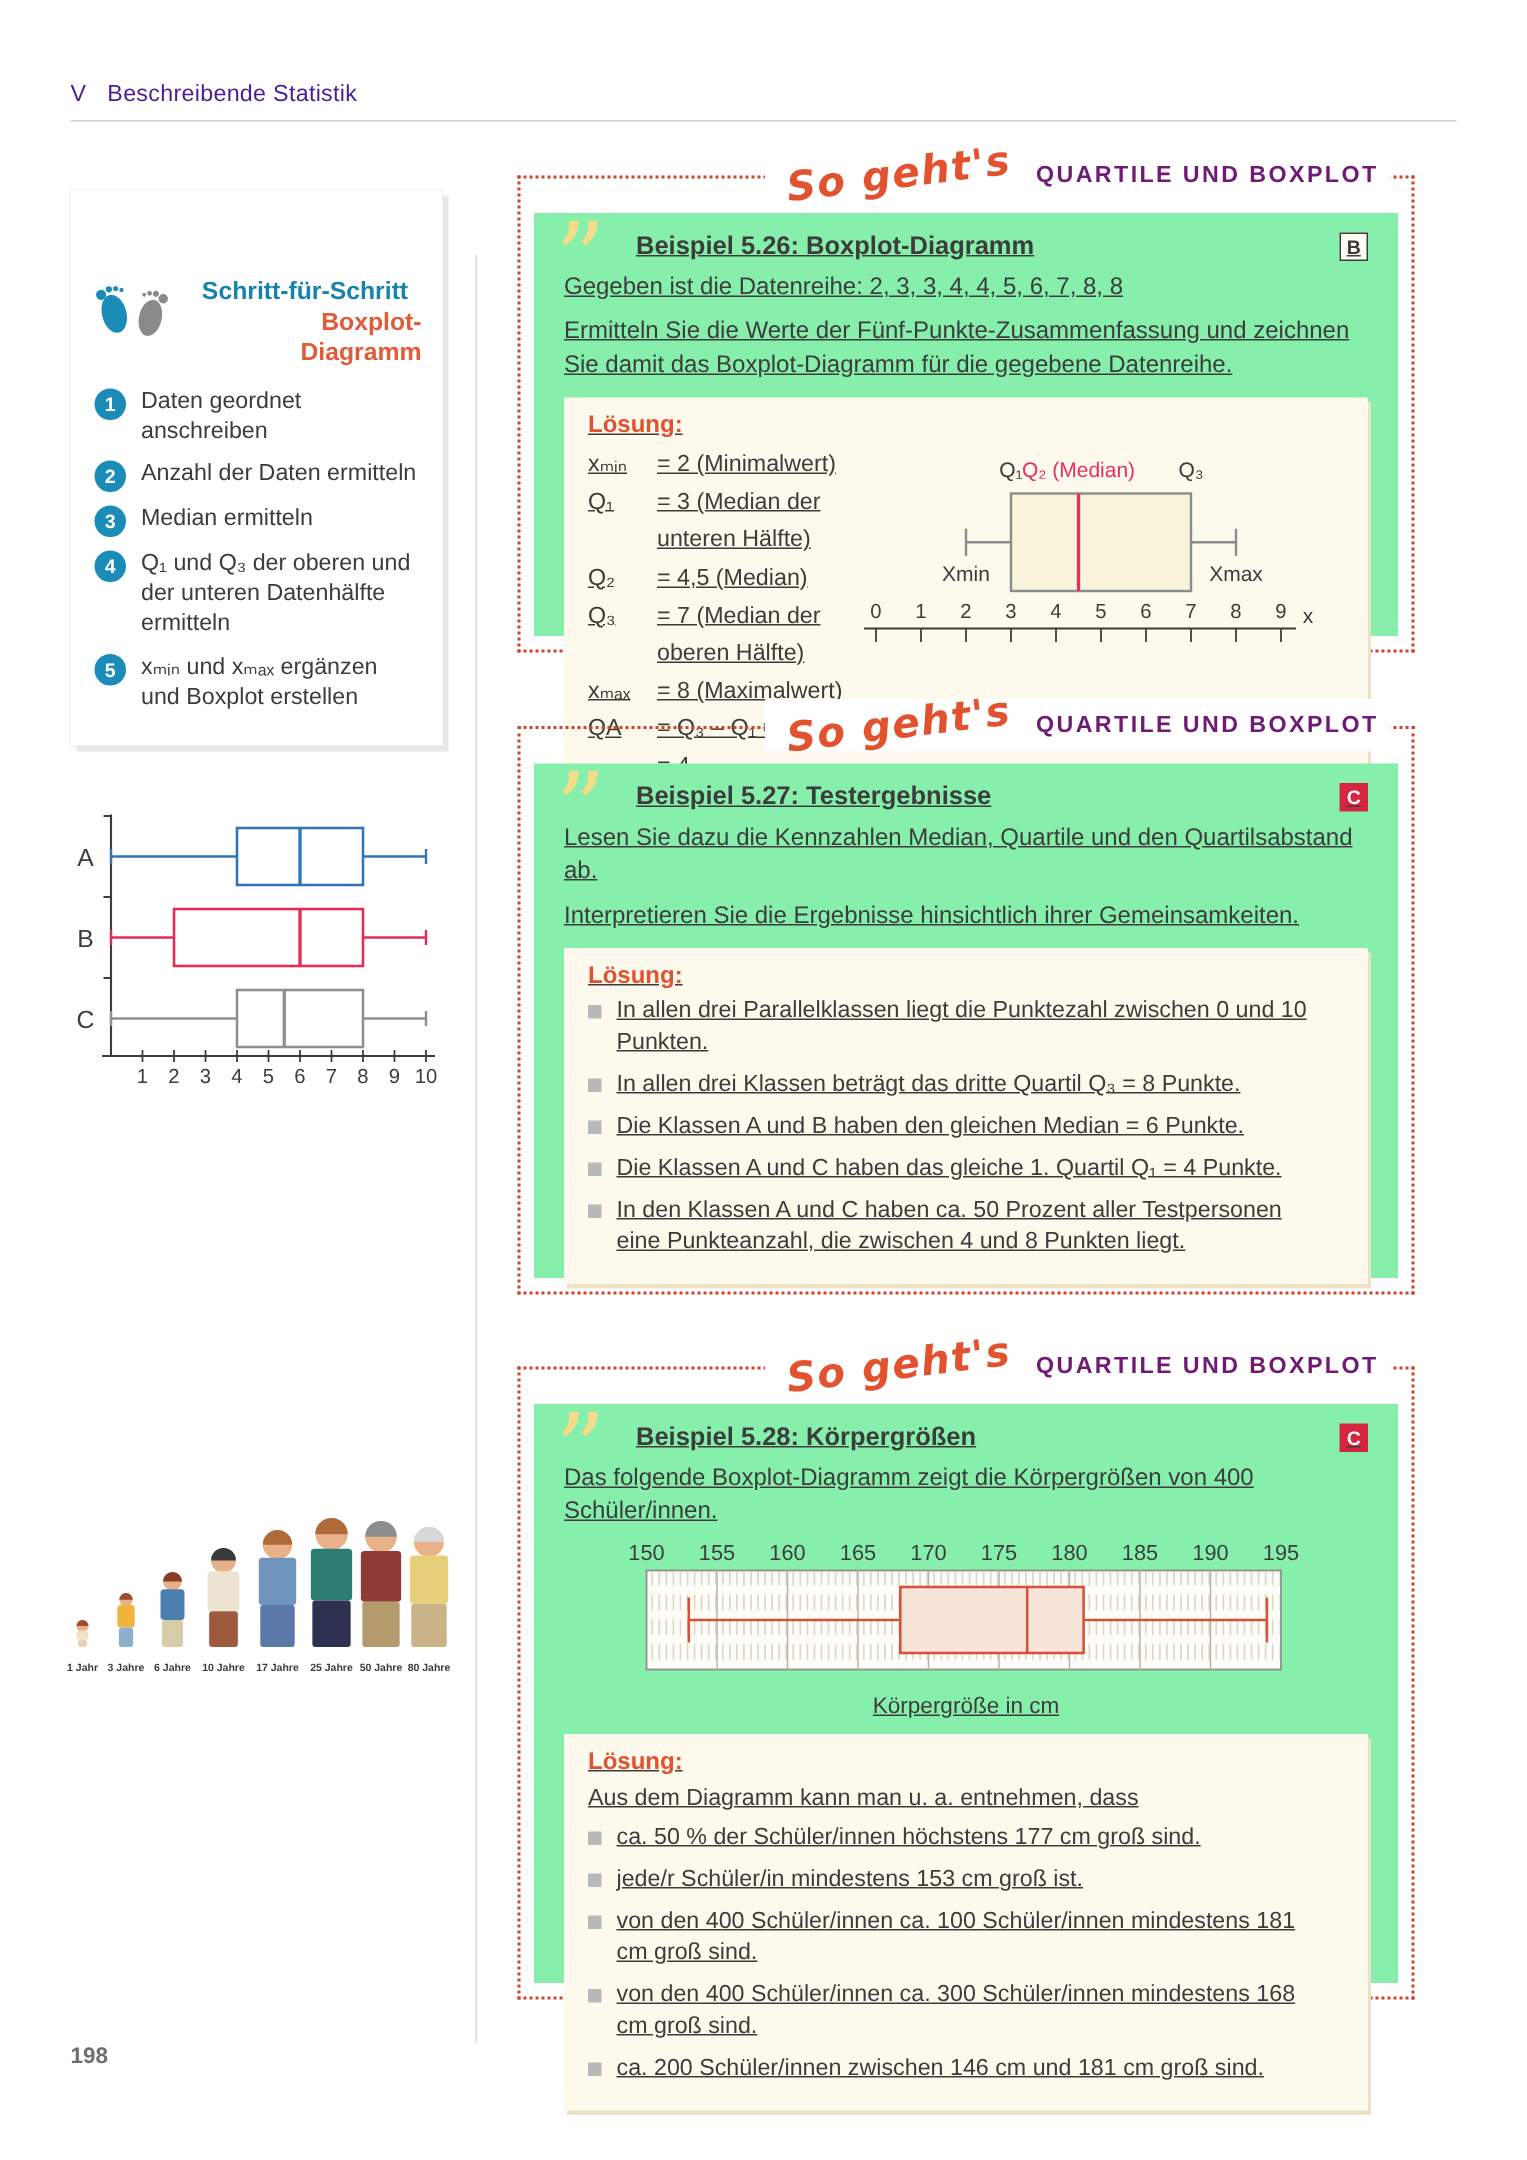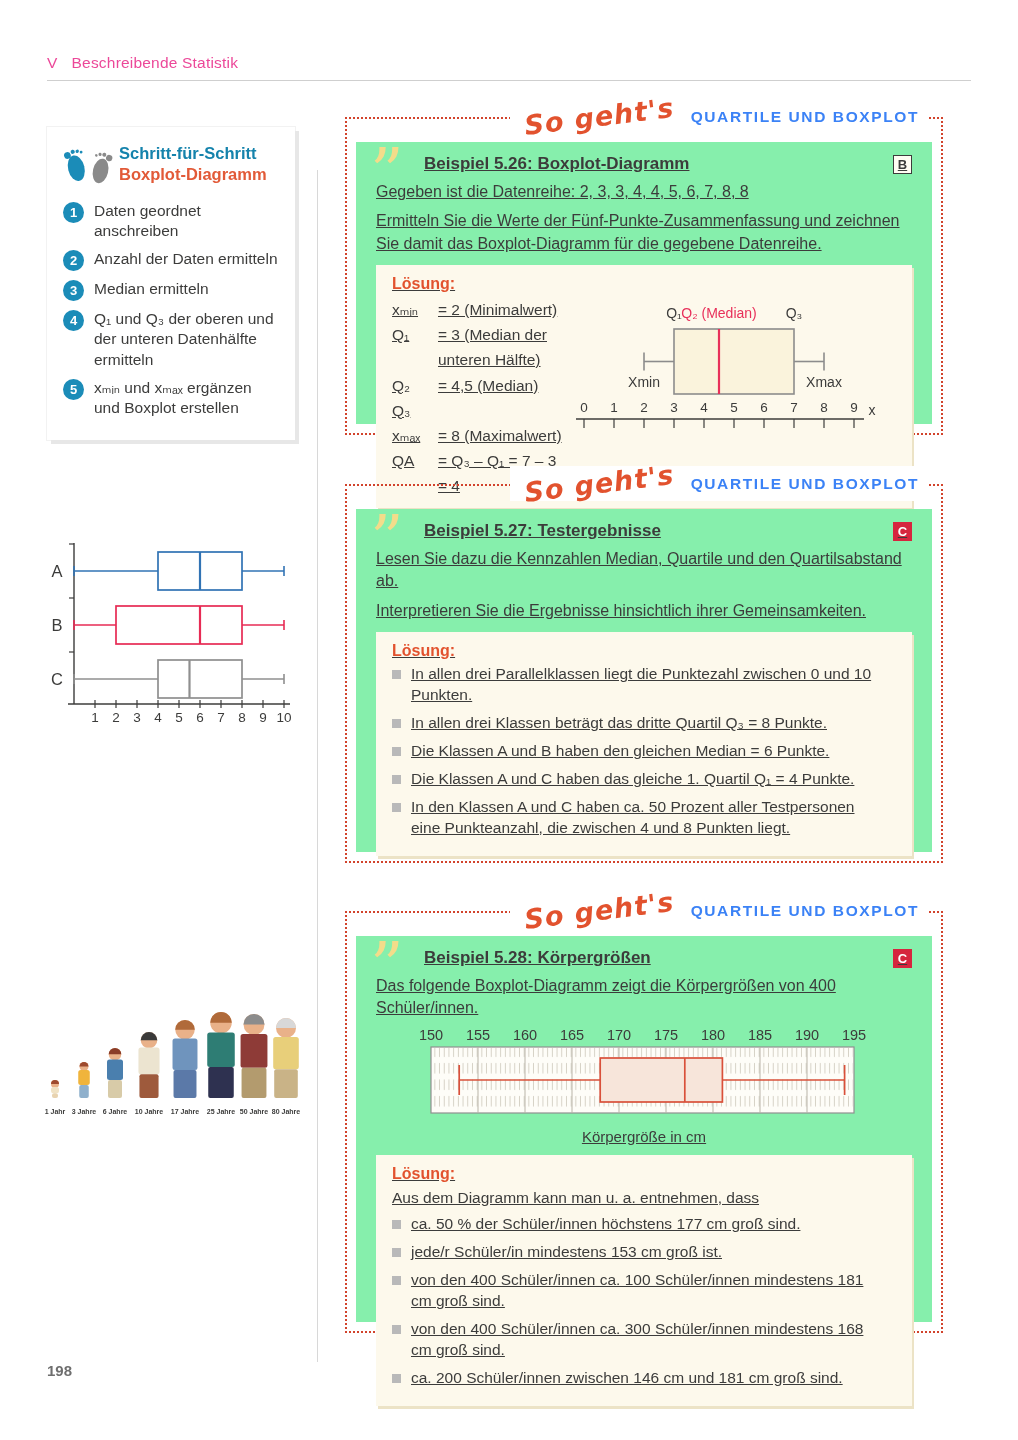--- a/index.html
+++ b/index.html
@@ -1,44 +1,44 @@
 <!DOCTYPE html>
 <html><head>
 <meta charset="utf-8">
 <style>
   * { margin:0; padding:0; box-sizing:border-box; }
   body {
     width:1018px; height:1440px; position:relative; background:#fff;
     font-family:"Liberation Sans","DejaVu Sans",sans-serif; color:#3c3c3b;
     overflow:hidden;
   }
-  .chapter-header { position:absolute; left:47px; top:54px; font-size:15.5px; color:#ec4899; font-weight:500; letter-spacing:.2px; }
+  .chapter-header { position:absolute; left:47px; top:54px; font-size:15.5px; color:#4c1d95; font-weight:500; letter-spacing:.2px; }
   .chapter-header .chap-num { margin-right:14px; }
   .head-rule { position:absolute; left:47px; top:80px; width:924px; height:1px; background:#cfcfcf; }
   .col-divider { position:absolute; left:317px; top:170px; width:1px; height:1192px; background:#d8d8d8; }
   .page-num { position:absolute; left:47px; top:1362px; font-size:15px; font-weight:600; color:#6e6e6e; }
 
   
   .stepbox { position:absolute; left:47px; top:127px; width:248px; min-height:308px;
     background:#fff; box-shadow:4px 4px 0 0 #e7e7e7, 0 0 0 1px #f2f2f2; padding:16px 14px 14px 16px; }
-  .stepbox-head { display:flex; align-items:flex-start; gap:4px; margin-bottom:12px; }
+  .stepbox-head { display:flex; align-items:flex-start; gap:20px; margin-bottom:12px;margin-top:41px; }
   .stepbox-title1 { color:#1583ac; font-weight:bold; font-size:16.5px; line-height:1.25; }
   .stepbox-title2 { color:#e25a38; font-weight:bold; font-size:16.5px; line-height:1.25;text-align:right; }
   .step-row { display:flex; gap:10px; margin-bottom:8px; }
   .step-circle { flex:0 0 21px; width:21px; height:21px; border-radius:50%; background:#1b8cb8; color:#fff;
     font-size:13px; font-weight:bold; display:flex; align-items:center; justify-content:center; margin-top:1px; }
   .step-text { font-size:15.5px; line-height:1.3; }
 
   
   .frame { position:absolute; left:345px; width:598px; border:2px dotted #d2432c; }
   .ribbon { position:absolute; top:-20px; right:14px; background:#fff; padding:2px 8px 2px 14px;
     display:flex; align-items:center; gap:16px; }
   .sogehts { font-family:"DejaVu Sans",sans-serif; font-style:italic; font-weight:bold; font-size:27px;
     color:#e2522e; transform:rotate(-7deg); letter-spacing:1px; }
-  .ribbon-label { color:#3b82f6; font-weight:bold; font-size:15.5px; letter-spacing:1.6px; }
+  .ribbon-label { color:#701a75; font-weight:bold; font-size:15.5px; letter-spacing:1.6px; }
   .paper { position:absolute; left:9px; right:9px; top:23px; bottom:9px; background:#86efac; padding:12px 20px 10px 20px;text-decoration:underline; }
   .quote-icon { position:absolute; left:14px; top:-2px; }
   .quote-icon::before { content:"\201D"; font-family:"DejaVu Serif",serif; font-size:66px; color:#f3dc8a; line-height:1; }
   .ex-titlerow { display:flex; align-items:flex-start; margin-left:48px; margin-bottom:7px; }
   .ex-title { font-size:17px; font-weight:bold; flex:1; }
   .badge { width:19px; height:19px; font-size:13px; font-weight:bold; display:flex; align-items:center; justify-content:center; margin-top:1px; }
   .badge-b { border:1.5px solid #3c3c3b; background:#fffdf3; color:#3c3c3b; }
   .badge-c { background:#d6253e; color:#fff; }
   .ex-body { font-size:16px; line-height:1.4; margin-bottom:7px; }
 
@@ -234,20 +234,21 @@
           <div class="sol-row">
               <span class="sol-sym">Q₁</span>
               <span>= 3 (Median der unteren Hälfte)</span>
             </div>
           <div class="sol-row">
               <span class="sol-sym">Q₂</span>
               <span>= 4,5 (Median)</span>
             </div>
           <div class="sol-row">
               <span class="sol-sym">Q₃</span>
+              <span>= 7 (Median der oberen Hälfte)</span>
             </div>
           <div class="sol-row">
               <span class="sol-sym">xₘₐₓ</span>
               <span>= 8 (Maximalwert)</span>
             </div>
           <div class="sol-row">
               <span class="sol-sym">QA</span>
               <span>= Q₃ – Q₁ = 7 – 3 = 4</span>
             </div>
         </div>

